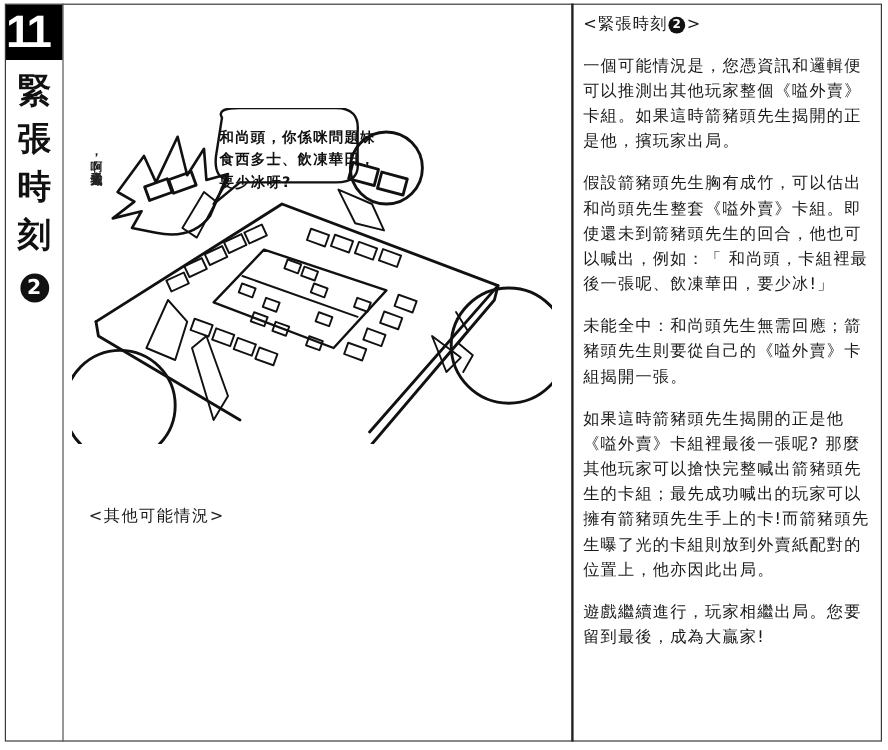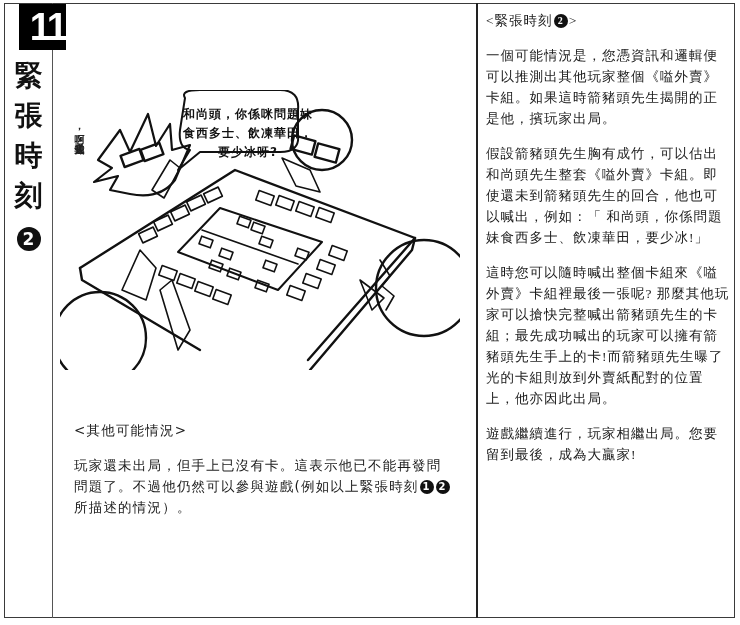--- a/index.html
+++ b/index.html
@@ -4,40 +4,40 @@
 <style>
   html, body { margin: 0; padding: 0; background: #ffffff; }
   body { width: 740px; height: 625px; position: relative; overflow: hidden;
          font-family: "DejaVu Sans", "Liberation Sans", sans-serif; color: #1a1a1a; }
   .frame { position: absolute; left: 4px; top: 3px; width: 731px; height: 615px;
            border: 1.5px solid #3a3a3a; box-sizing: border-box; }
   .divider-left { position: absolute; left: 52px; top: 3px; width: 1px; height: 615px; background: #555; }
   .divider-right { position: absolute; left: 476px; top: 3px; width: 1.5px; height: 615px; background: #222; }
   .chapter-box { position: absolute; left: 5px; top: 4px; width: 47px; height: 46px; background: #000;
                  color: #fff; font-family: "Liberation Sans", sans-serif; font-weight: bold;
-                 font-size: 38px; line-height: 46px; text-align: right; letter-spacing: -2px; margin-left: 14px; }
+                 font-size: 38px; line-height: 46px; text-align: left; letter-spacing: -2px; }
   .chapter-title { position: absolute; left: 5px; top: 56px; width: 47px; text-align: center;
                    font-size: 28px; font-weight: bold; line-height: 40px; color: #111; }
   .chapter-title span { display: block; }
   .circled { display: inline-block; width: 24px; height: 24px; border-radius: 50%; background: #111; color: #fff;
              font-size: 17px; line-height: 24px; text-align: center; font-weight: bold; margin-top: 6px; }
 
   .illustration { position: absolute; left: 60px; top: 90px; width: 400px; height: 280px; }
   .side-exclaim { position: absolute; left: 71px; top: 126px; width: 14px; font-size: 10px;
                   line-height: 11px; text-align: center; color: #222; writing-mode: vertical-rl; font-weight: bold; }
   .bubble-text { position: absolute; left: 183px; top: 105px; width: 130px; font-size: 12px; line-height: 19px;
-                 color: #111; letter-spacing: 1px; font-weight: bold; text-align: center; }
+                 color: #111; letter-spacing: 1px; font-weight: bold; }
 
   .mid-text { position: absolute; left: 74px; top: 420px; width: 385px; font-size: 13.5px; line-height: 21px;
               letter-spacing: 1.2px; color: #1a1a1a; }
   .mid-text p { margin: 0 6px 14px 0; }
 
   .right-col { position: absolute; left: 486px; top: 10px; width: 245px; font-size: 13.5px; line-height: 21px;
                letter-spacing: 1px; color: #1a1a1a; }
-  .right-col p { margin: 0 0 14px 0; font-family: Liberation Serif, serif; }
+  .right-col p { margin: 0 0 14px 0; }
   .inline-circled { display: inline-block; width: 14px; height: 14px; border-radius: 50%; background: #111; color: #fff;
                     font-size: 10px; line-height: 14px; text-align: center; font-weight: bold; vertical-align: 1px; margin: 0 1px; }
 </style>
 </head>
 <body>
 
 <div class="frame"></div>
 <div class="divider-left"></div>
 <div class="divider-right"></div>
 
@@ -111,26 +111,24 @@
 
     <path d="M92 100 L110 70 L120 78 L104 108 Z" stroke-width="1.6"></path>
   </g>
 </svg>
 
 <div class="side-exclaim">啊，我知道了！</div>
 <div class="bubble-text">和尚頭，你係咪問題妹食西多士、飲凍華田，要少冰呀?</div>
 
 <div class="mid-text">
   <p>&lt;其他可能情況&gt;</p>
-  <p>
-    <span>玩家還未出局，但手上已沒有卡。這表示他已不能再發問問題了。不過他仍然可以參與遊戲(例如以上緊張時刻</span><span class="inline-circled">1</span><span class="inline-circled">2</span><span>所描述的情況）。</span>
-  </p>
 </div>
 
 <div class="right-col">
   <p>
     <span>&lt;緊張時刻</span><span class="inline-circled">2</span><span>&gt;</span>
   </p>
   <p>一個可能情況是，您憑資訊和邏輯便可以推測出其他玩家整個《嗌外賣》卡組。如果這時箭豬頭先生揭開的正是他，擯玩家出局。</p>
-  <p>假設箭豬頭先生胸有成竹，可以估出和尚頭先生整套《嗌外賣》卡組。即使還未到箭豬頭先生的回合，他也可以喊出，例如：「 和尚頭，你係問題妹食西多士、飲凍華田，要少冰!」</p>
-  <p>這時您可以隨時喊出整個卡組來《嗌外賣》卡組裡最後一張呢? 那麼其他玩家可以搶快完整喊出箭豬頭先生的卡組；最先成功喊出的玩家可以擁有箭豬頭先生手上的卡!而箭豬頭先生曝了光的卡組則放到外賣紙配對的位置上，他亦因此出局。</p>
+  <p>假設箭豬頭先生胸有成竹，可以估出和尚頭先生整套《嗌外賣》卡組。即使還未到箭豬頭先生的回合，他也可以喊出，例如：「 和尚頭，卡組裡最後一張呢、飲凍華田，要少冰!」</p>
+  <p>未能全中：和尚頭先生無需回應；箭豬頭先生則要從自己的《嗌外賣》卡組揭開一張。</p>
+  <p>如果這時箭豬頭先生揭開的正是他《嗌外賣》卡組裡最後一張呢? 那麼其他玩家可以搶快完整喊出箭豬頭先生的卡組；最先成功喊出的玩家可以擁有箭豬頭先生手上的卡!而箭豬頭先生曝了光的卡組則放到外賣紙配對的位置上，他亦因此出局。</p>
   <p>遊戲繼續進行，玩家相繼出局。您要留到最後，成為大贏家!</p>
 </div>
 
 </body></html>

